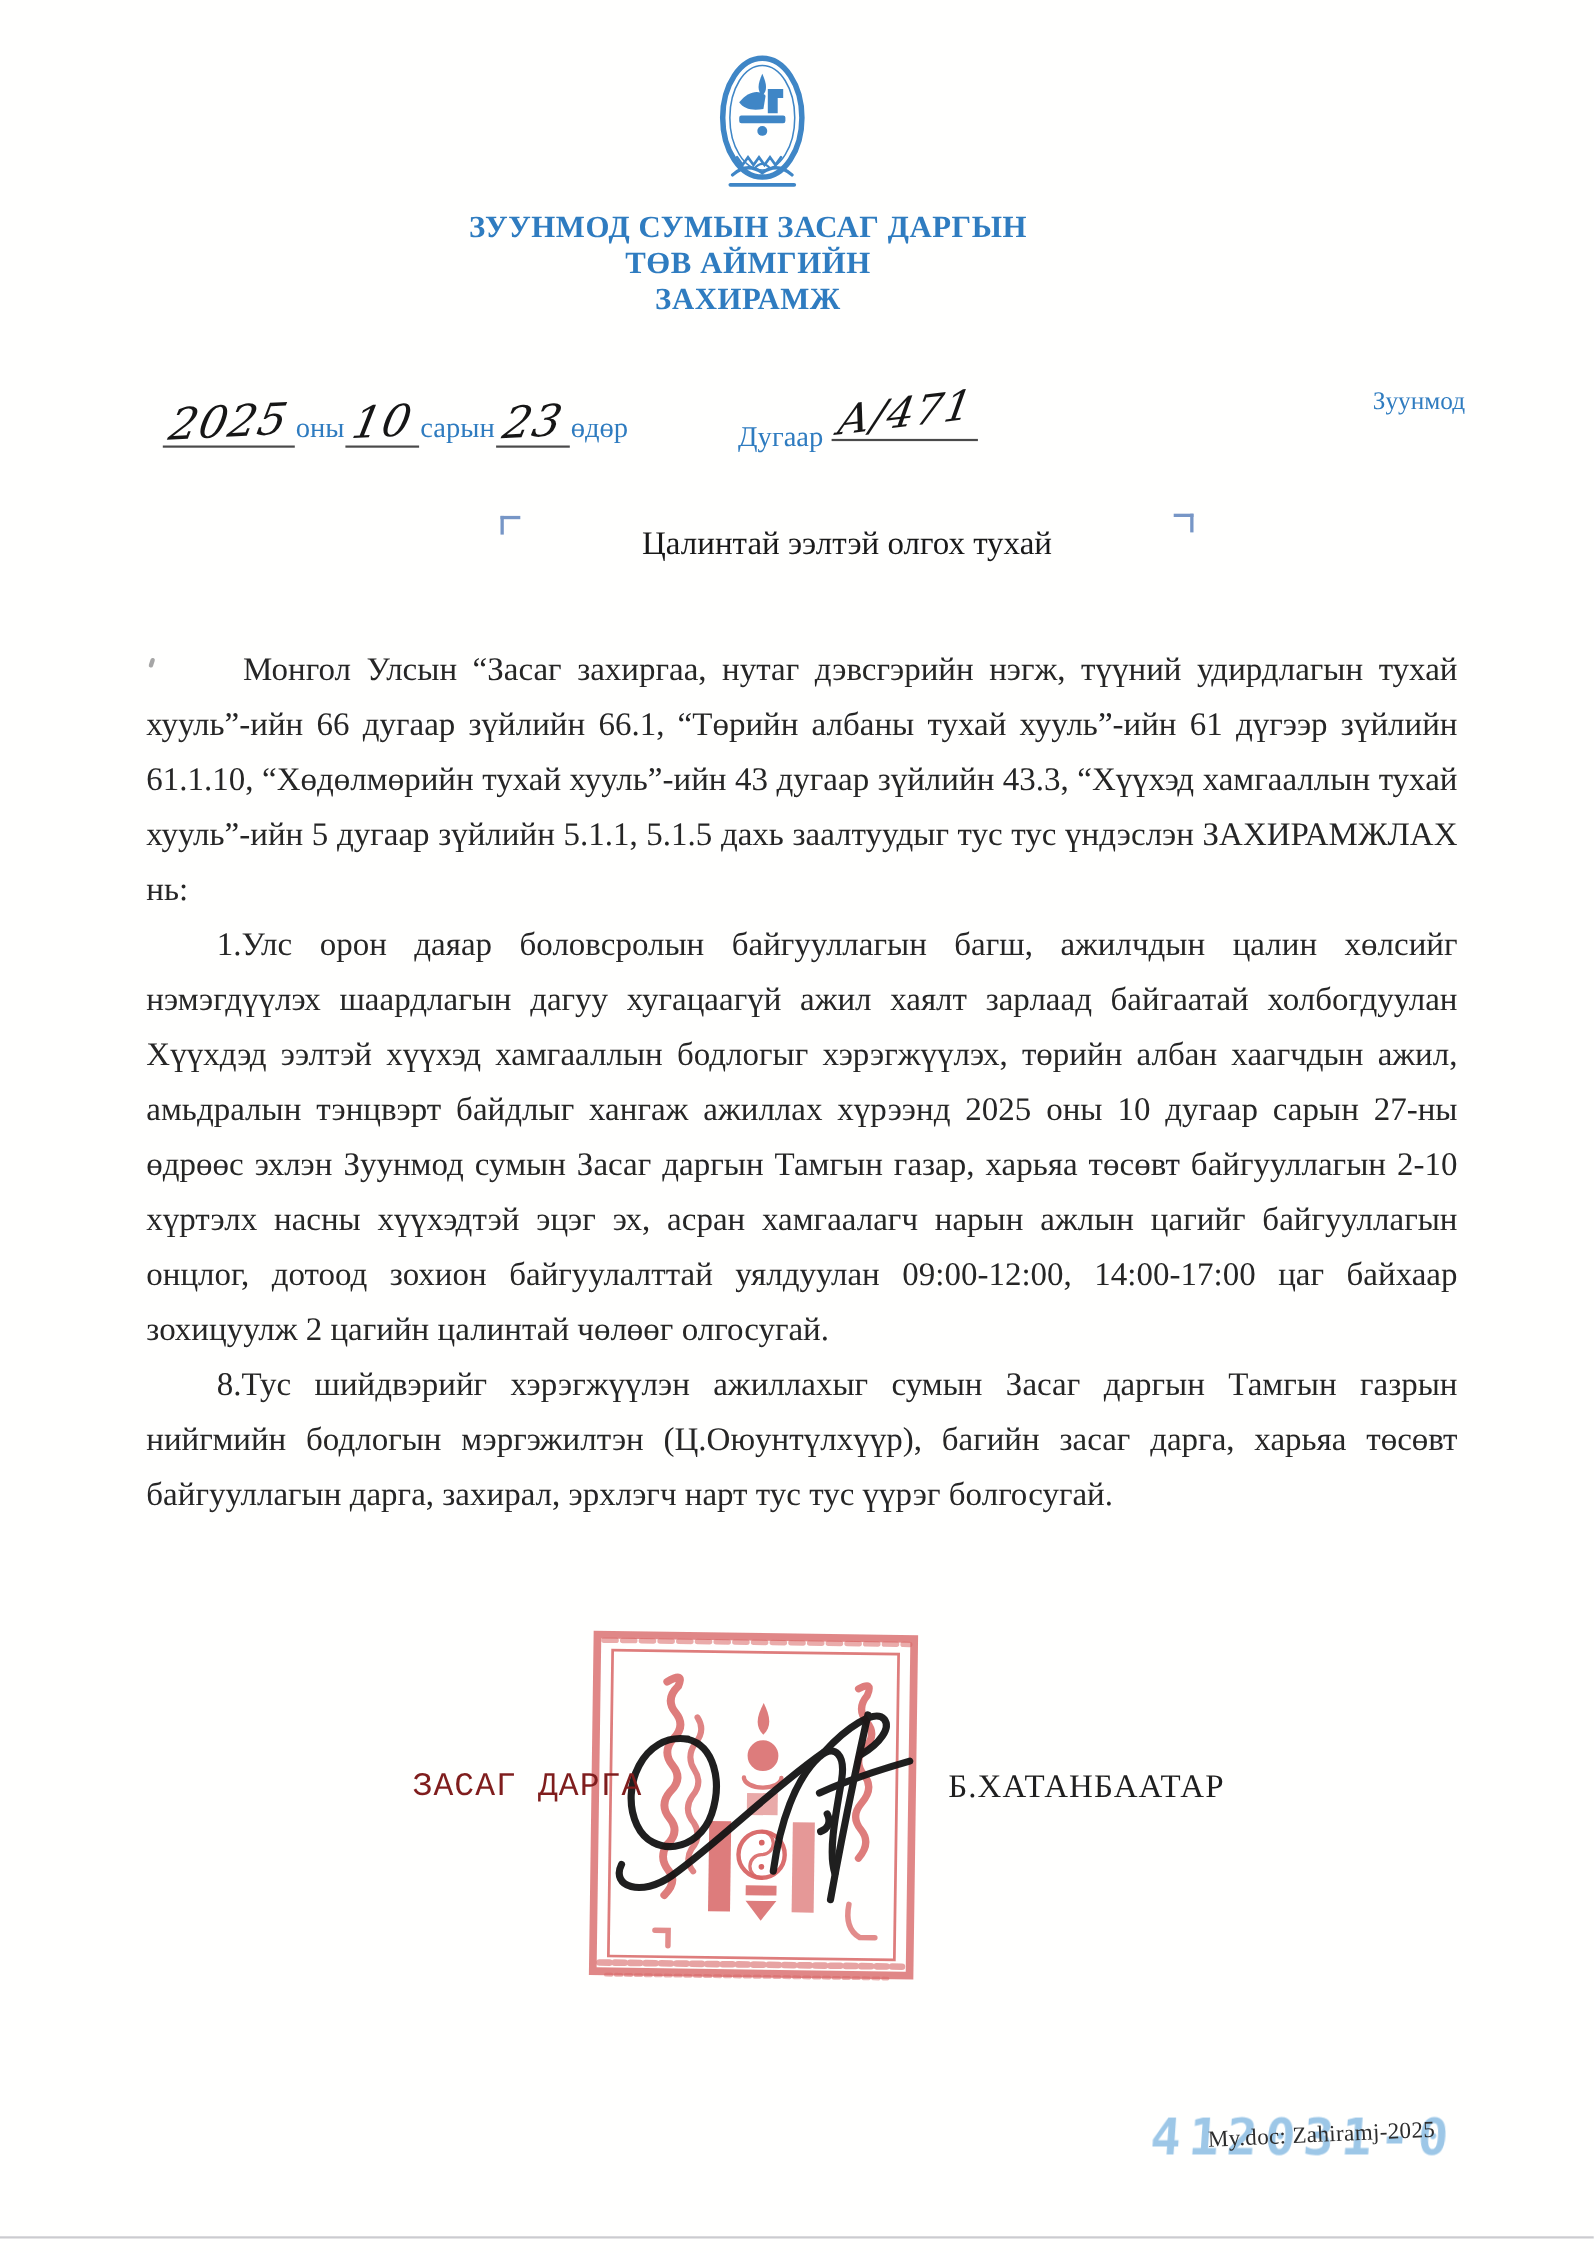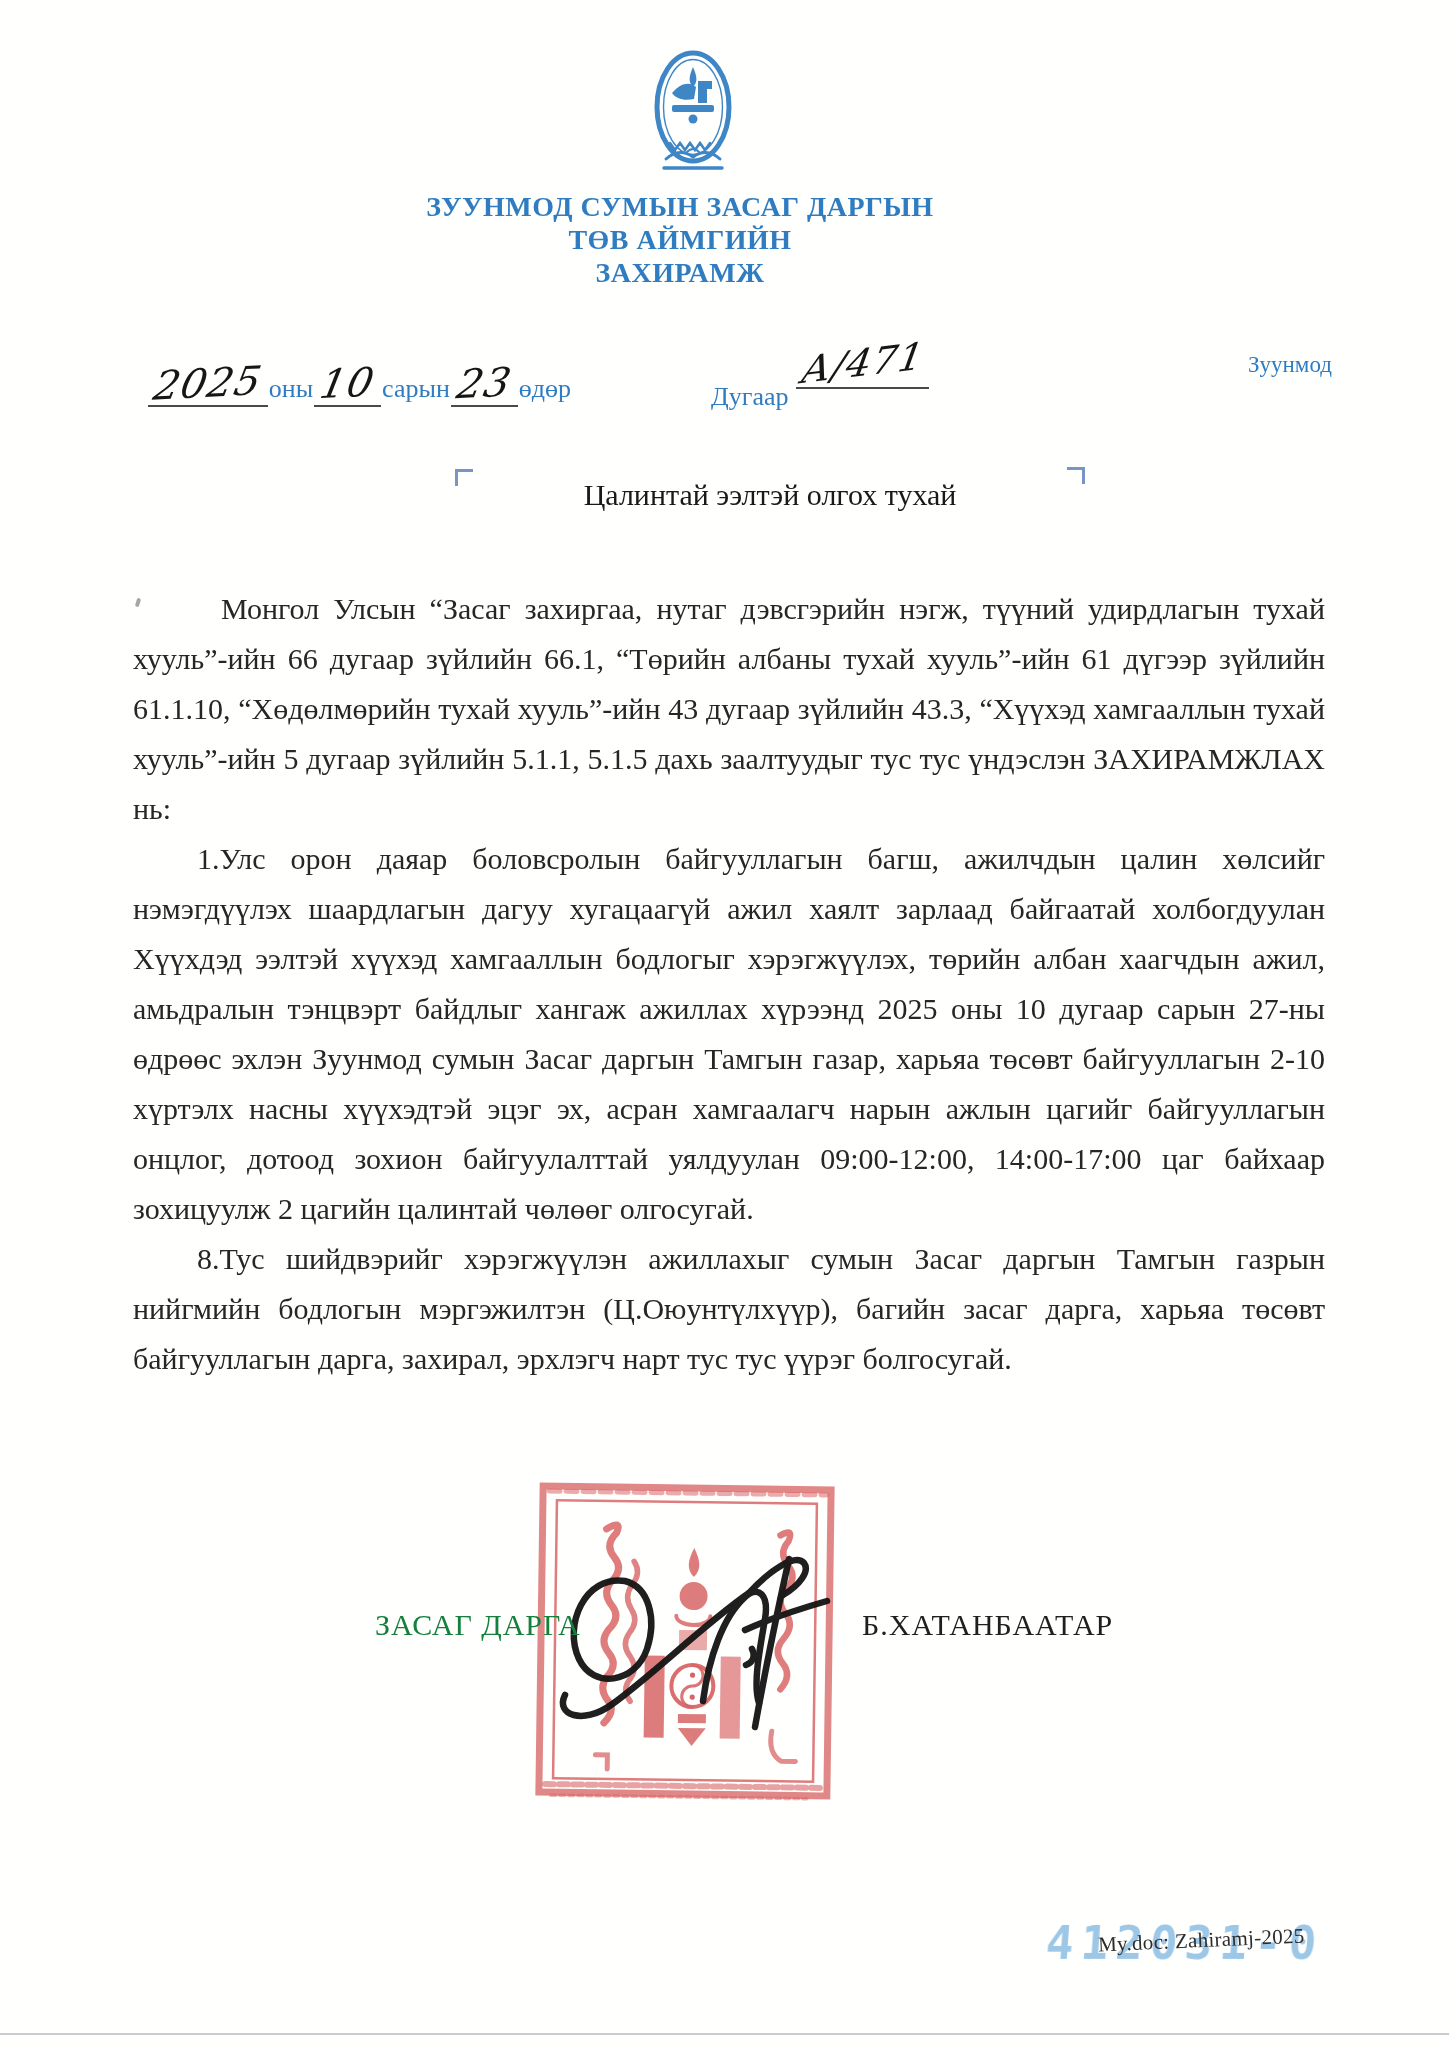--- a/index.html
+++ b/index.html
@@ -16,21 +16,21 @@
   
   .emblem{position:absolute;left:650px;top:46px;width:86px;height:130px;}
   .org-header{
     position:absolute;left:0;top:190px;width:1360px;text-align:center;
     color:var(--header-blue);font-weight:bold;line-height:33px;font-size:28px;
     letter-spacing:.5px;
   }
   
   .date-row{position:absolute;left:0;top:338px;width:1449px;height:70px;font-size:26px;}
   .date-left{position:absolute;left:148px;top:0;display:flex;align-items:baseline;}
-  .doc-number{position:absolute;left:710px;top:8px;display:flex;align-items:flex-start;}
+  .doc-number{position:absolute;left:670px;top:8px;display:flex;align-items:center;}
   .place{position:absolute;left:1248px;top:14px;color:var(--header-blue);font-size:23px;}
   .lbl{color:var(--header-blue);padding:0 1px;margin-top:36px;}
   .uline{display:inline-block;border-bottom:2px solid #4a4a4a;padding:0 7px 1px;}
   .hw{
     display:inline-block;font-family:"DejaVu Serif", serif;font-style:italic;
     font-size:40px;color:#161616;transform:skewX(-14deg) rotate(-3deg);
     letter-spacing:1px;line-height:40px;
   }
   .hw-num{font-size:38px;transform:skewX(-16deg) rotate(-7deg) translateY(-3px);}
   
@@ -38,21 +38,21 @@
   .corner{position:absolute;width:15px;height:14px;border-color:#7796c6;}
   .corner.l{left:0;top:9px;border-left:3px solid #7796c6;border-top:3px solid #7796c6;}
   .corner.r{right:0;top:7px;border-right:3px solid #7796c6;border-top:3px solid #7796c6;}
   .doc-title{margin:0;padding-top:18px;text-align:center;font-size:30px;font-weight:normal;color:#191919;}
   
   .body-text{position:absolute;left:133px;top:584px;width:1192px;}
   .body-text p{margin:0;text-align:justify;font-size:30px;line-height:50px;color:#262626;}
   .body-text p.preamble{text-indent:88px;}
   .body-text p.item{text-indent:64px;}
   
-  .sig-label{position:absolute;left:375px;top:1608px;font-size:30px;letter-spacing:1px;color:#15803d;}
+  .sig-label{position:absolute;left:375px;top:1608px;font-size:30px;letter-spacing:1px;color:#7f1d1d;font-family:Liberation Mono, monospace;}
   .sig-name{position:absolute;left:862px;top:1608px;font-size:30px;letter-spacing:1px;color:#1f1f1f;}
   .seal{position:absolute;left:533px;top:1478px;width:305px;height:325px;transform:rotate(.8deg);opacity:.85;}
   .signature{position:absolute;left:553px;top:1543px;width:282px;height:205px;}
   
   .stamp-number{
     position:absolute;left:1046px;top:1916px;
     font-family:"DejaVu Sans Mono", monospace;font-weight:bold;
     font-size:46px;letter-spacing:7px;color:var(--stamp-blue);
     opacity:.58;transform:skewX(-4deg);filter:blur(.4px);
   }

